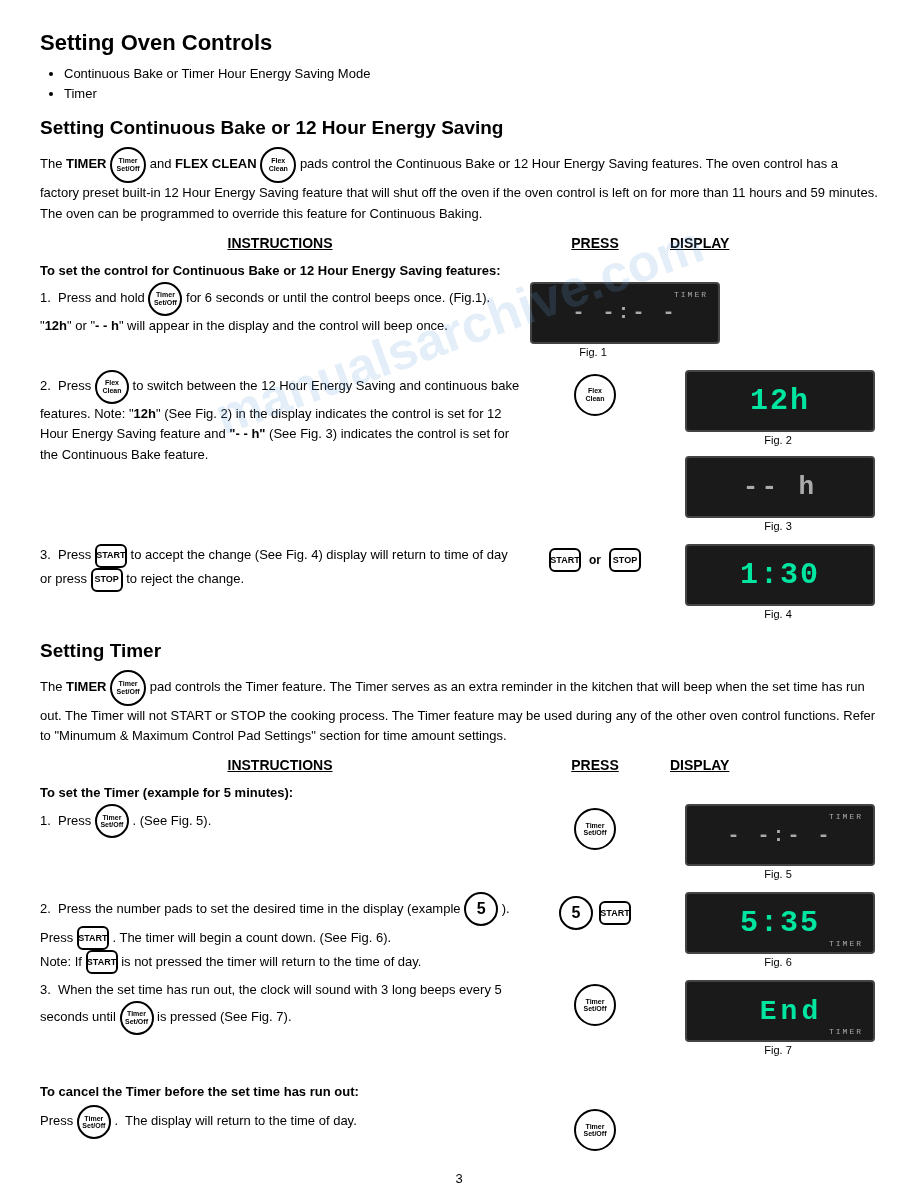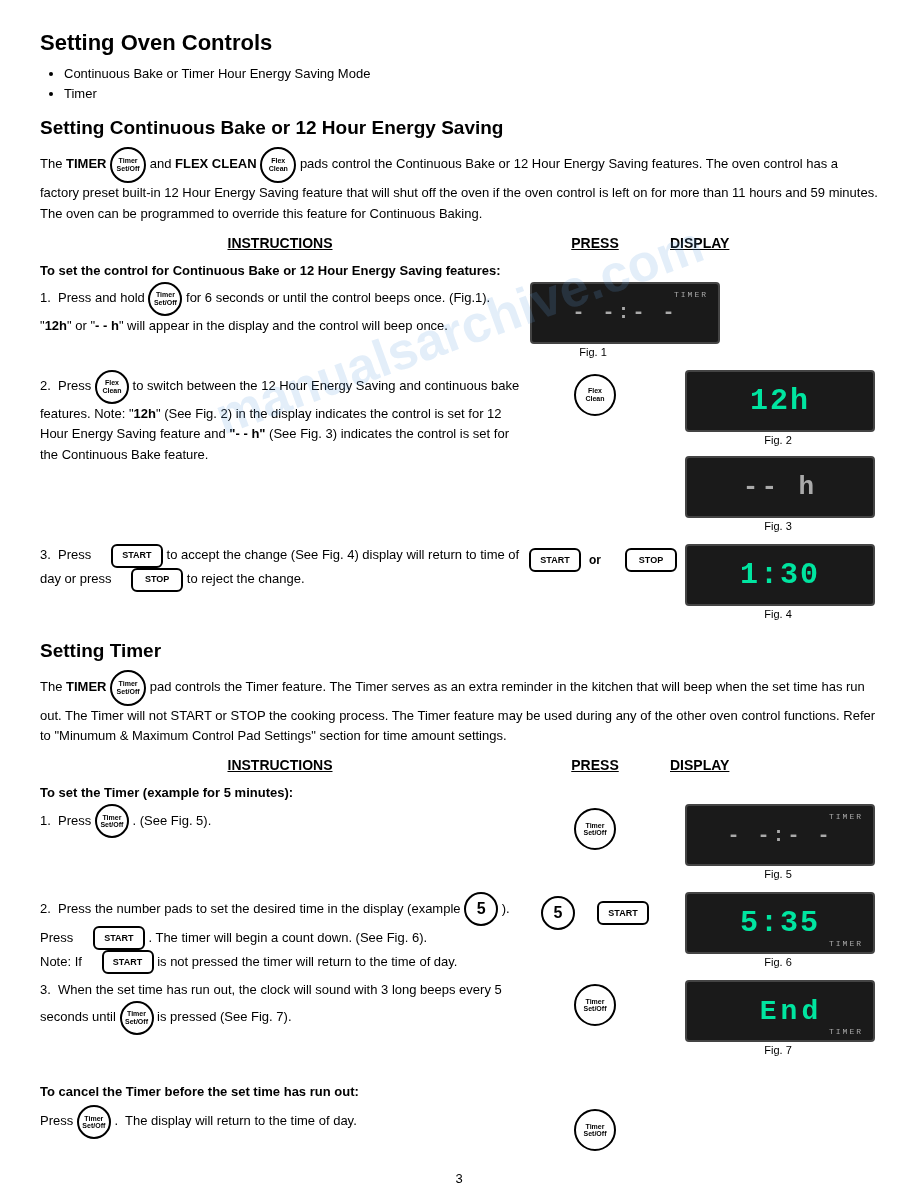--- a/index.html
+++ b/index.html
@@ -163,27 +163,26 @@
       line-height: 1.1;
       vertical-align: middle;
       background: #fff;
     }
     .inline-btn-rect {
       display: inline-flex;
       align-items: center;
       justify-content: center;
       border: 2px solid #000;
       border-radius: 6px;
-      width: 52px;
+      width: 32px;
       height: 24px;
       font-size: 9px;
       font-weight: bold;
       vertical-align: middle;
       background: #fff;
-      margin-left: 16px;
     }
 
     .step-row {
       display: grid;
       grid-template-columns: 480px 130px 220px;
       gap: 18px 10px;
       margin-bottom: 6px;
       align-items: start;
     }
     .step-col-press {

